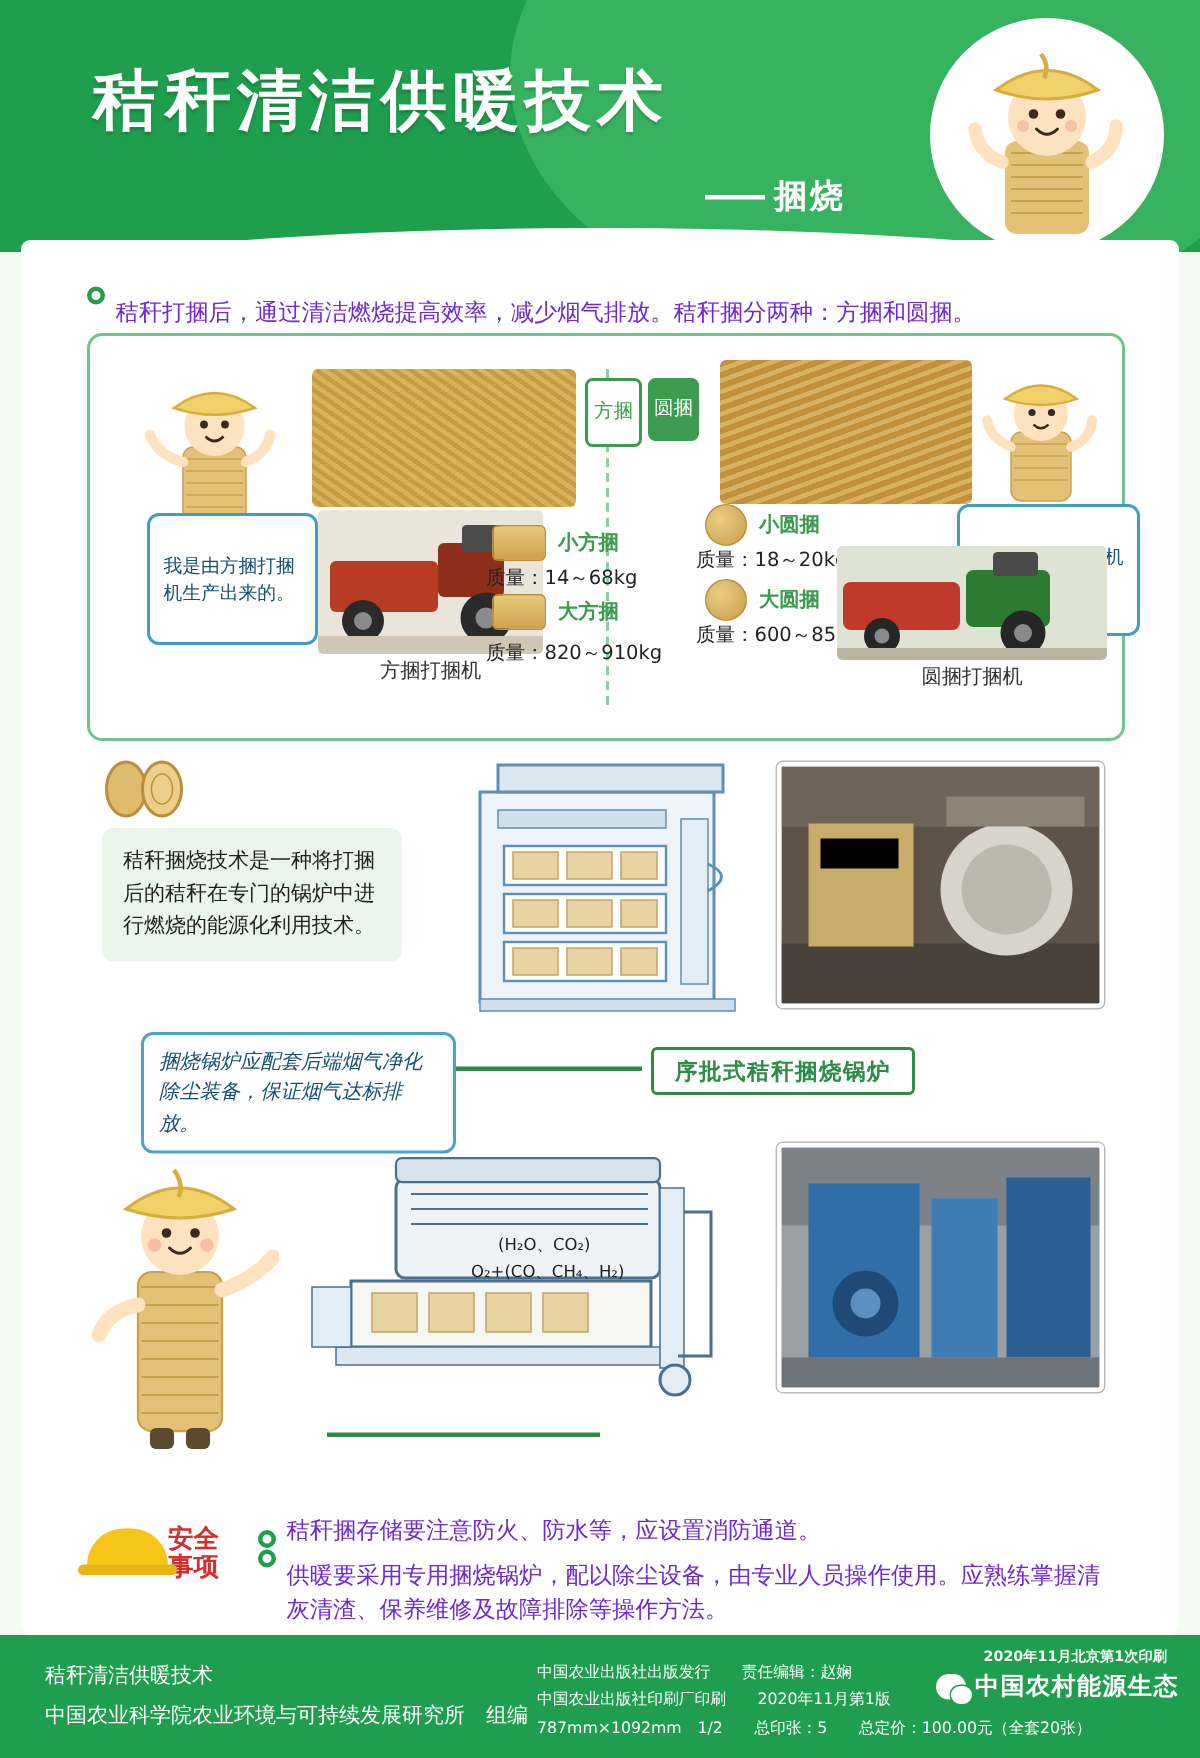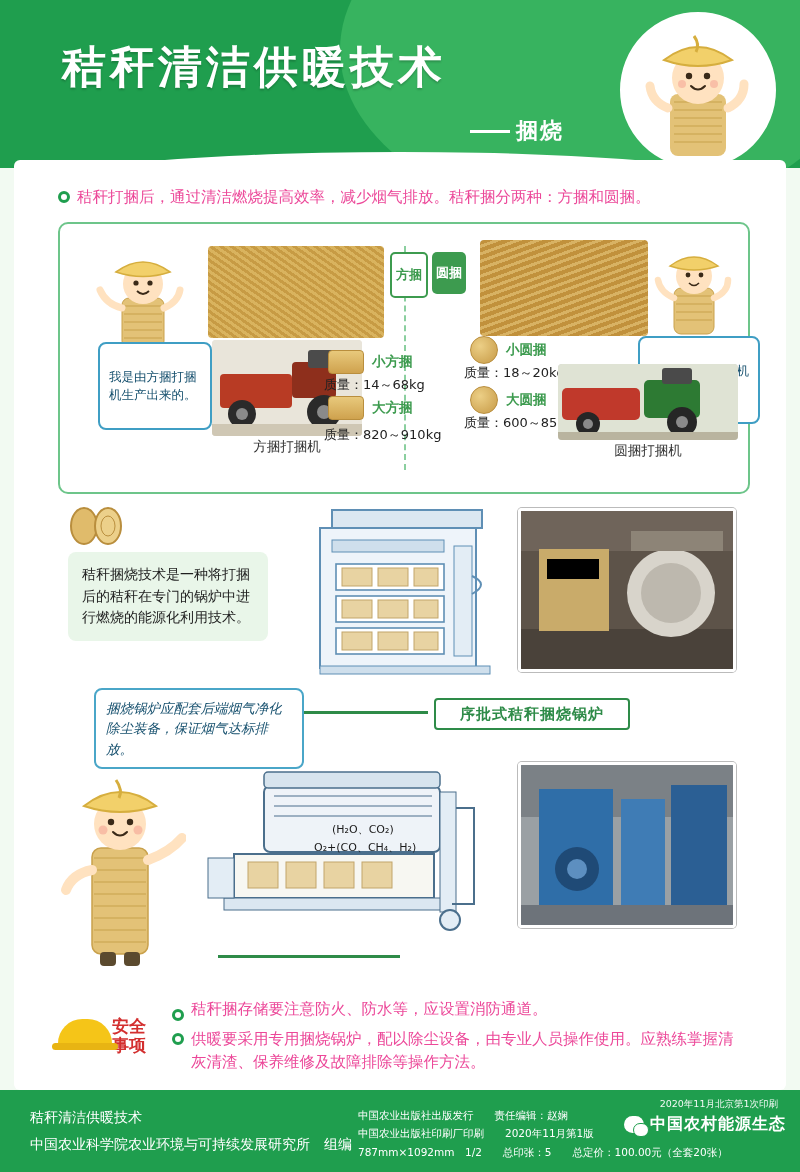--- a/index.html
+++ b/index.html
@@ -53,33 +53,33 @@
     position:absolute;left:14px;top:160px;width:772px;height:930px;
     background:#ffffff;border-radius:6px;
   }
   .bullet-row{
     position:absolute;display:flex;gap:7px;align-items:flex-start;
   }
   .dot{
     width:12px;height:12px;border-radius:50%;border:3px solid #1f9e4e;
     box-sizing:border-box;margin-top:5px;flex:none;background:#fff;
   }
-  .txt{font-size:15.5px;color:#ec4899;line-height:1.5;}
+  .txt{font-size:15.5px;color:#6d28d9;line-height:1.5;margin-top:11px;}
   
   .box1{
     position:absolute;left:44px;top:62px;width:688px;height:268px;
     border:2px solid #6dc58a;border-radius:10px;background:#ffffff;
   }
   .divider-v{
     position:absolute;left:344px;top:22px;width:0;height:224px;
     border-left:2px dashed #8bcf9f;
   }
   .tag{
     position:absolute;width:34px;height:42px;border-radius:5px;
-    color:#fff;font-size:13px;font-weight:bold;
+    color:#fff;font-size:13px;font-weight:normal;
     display:flex;align-items:center;justify-content:center;
     line-height:1.05;text-align:center;
   }
   .tag.square{left:330px;top:28px;background:#ffffff;color:#3d9b4f;border:2px solid #3d9b4f;}
   .tag.round{left:372px;top:28px;background:#3d9b4f;}
   .speech{
     position:absolute;background:#ffffff;border:2px solid #4aa6c8;border-radius:8px;
     font-size:12.5px;color:#1b4f6b;line-height:1.45;padding:24px 9px;
   }
   .speech.blue{border-color:#3f9ec4;color:#16506e;}
@@ -115,21 +115,21 @@
   .boiler-photo{
     background:linear-gradient(160deg,#6d6256 0 45%,#3c3631 45% 100%);
   }
   .blue-photo{
     background:linear-gradient(160deg,#4d7ea8 0 40%,#2e557a 40% 100%);
   }
   
   .ribbon{
     position:absolute;height:28px;border:2px solid #2e8b48;border-radius:4px;
     background:#ffffff;display:flex;align-items:center;justify-content:center;
-    color:#2e8b48;font-size:15px;font-weight:bold;letter-spacing:1px;padding:0 24px;
+    color:#2e8b48;font-size:15px;font-weight:bold;letter-spacing:1px;padding:0 14px;
   }
   .ribbon-line{
     position:absolute;height:3px;background:#2e8b48;
   }
   .greenbox{
     position:absolute;background:#e9f6e9;border-radius:8px;padding:12px 14px;
     font-size:14px;color:#1f1f1f;line-height:1.55;
   }
   .callout{
     position:absolute;background:#ffffff;border:2px solid #4aa6c8;border-radius:8px;
@@ -160,21 +160,21 @@
   .footer .f-mid{position:absolute;left:358px;top:16px;font-size:10.5px;line-height:1.75;}
   .footer .f-right{position:absolute;right:14px;top:24px;display:flex;align-items:center;gap:6px;}
   .wechat-ico{
     width:20px;height:17px;border-radius:9px;background:#ffffff;position:relative;
   }
   .wechat-ico:after{
     content:"";position:absolute;right:-5px;bottom:-4px;width:14px;height:12px;
     border-radius:7px;background:#ffffff;border:1.5px solid #1f9e4e;
   }
   .footer .f-right span{font-size:16px;font-weight:bold;letter-spacing:1px;}
-  .footer .f-note{position:absolute;right:22px;top:8px;font-size:9.5px;opacity:.95;}
+  .footer .f-note{position:absolute;right:22px;top:8px;font-size:9.5px;opacity:.95;font-weight:bold;}
   svg{display:block;}
 </style>
 </head>
 <body>
 
 <div class="poster">
 
   <div class="header">
     <div class="swoosh"></div>
     <div class="wave"></div>

